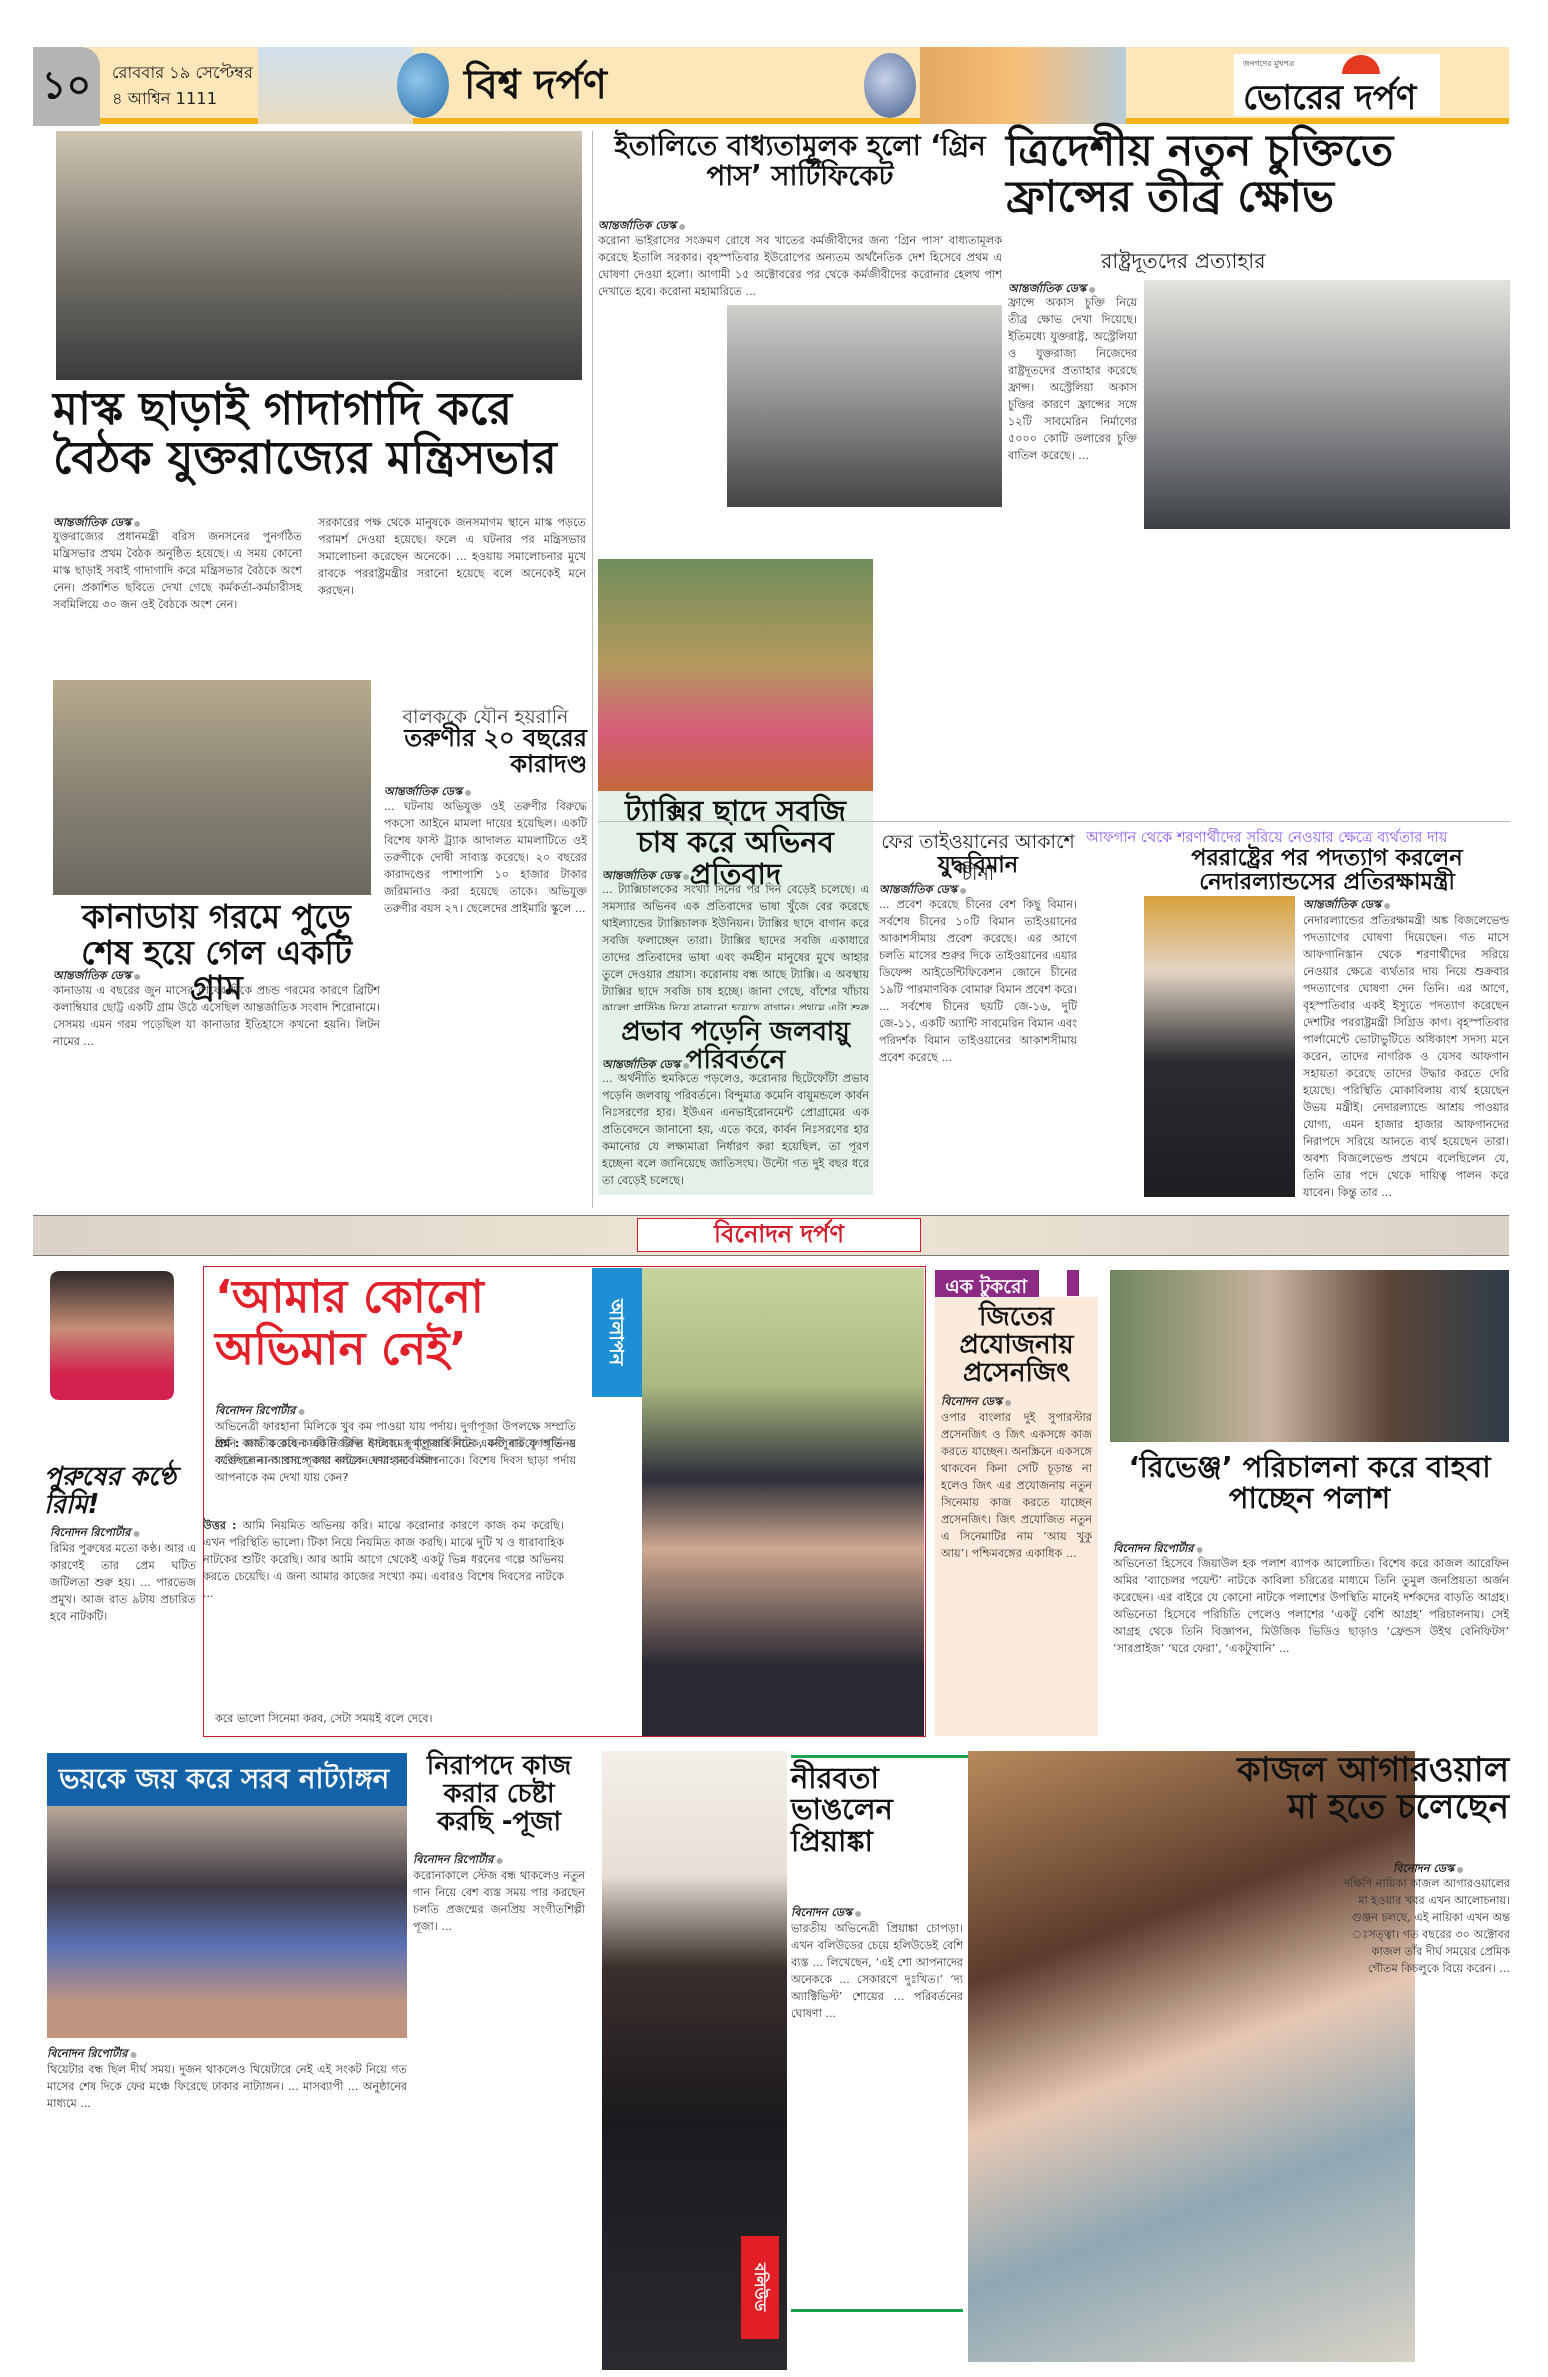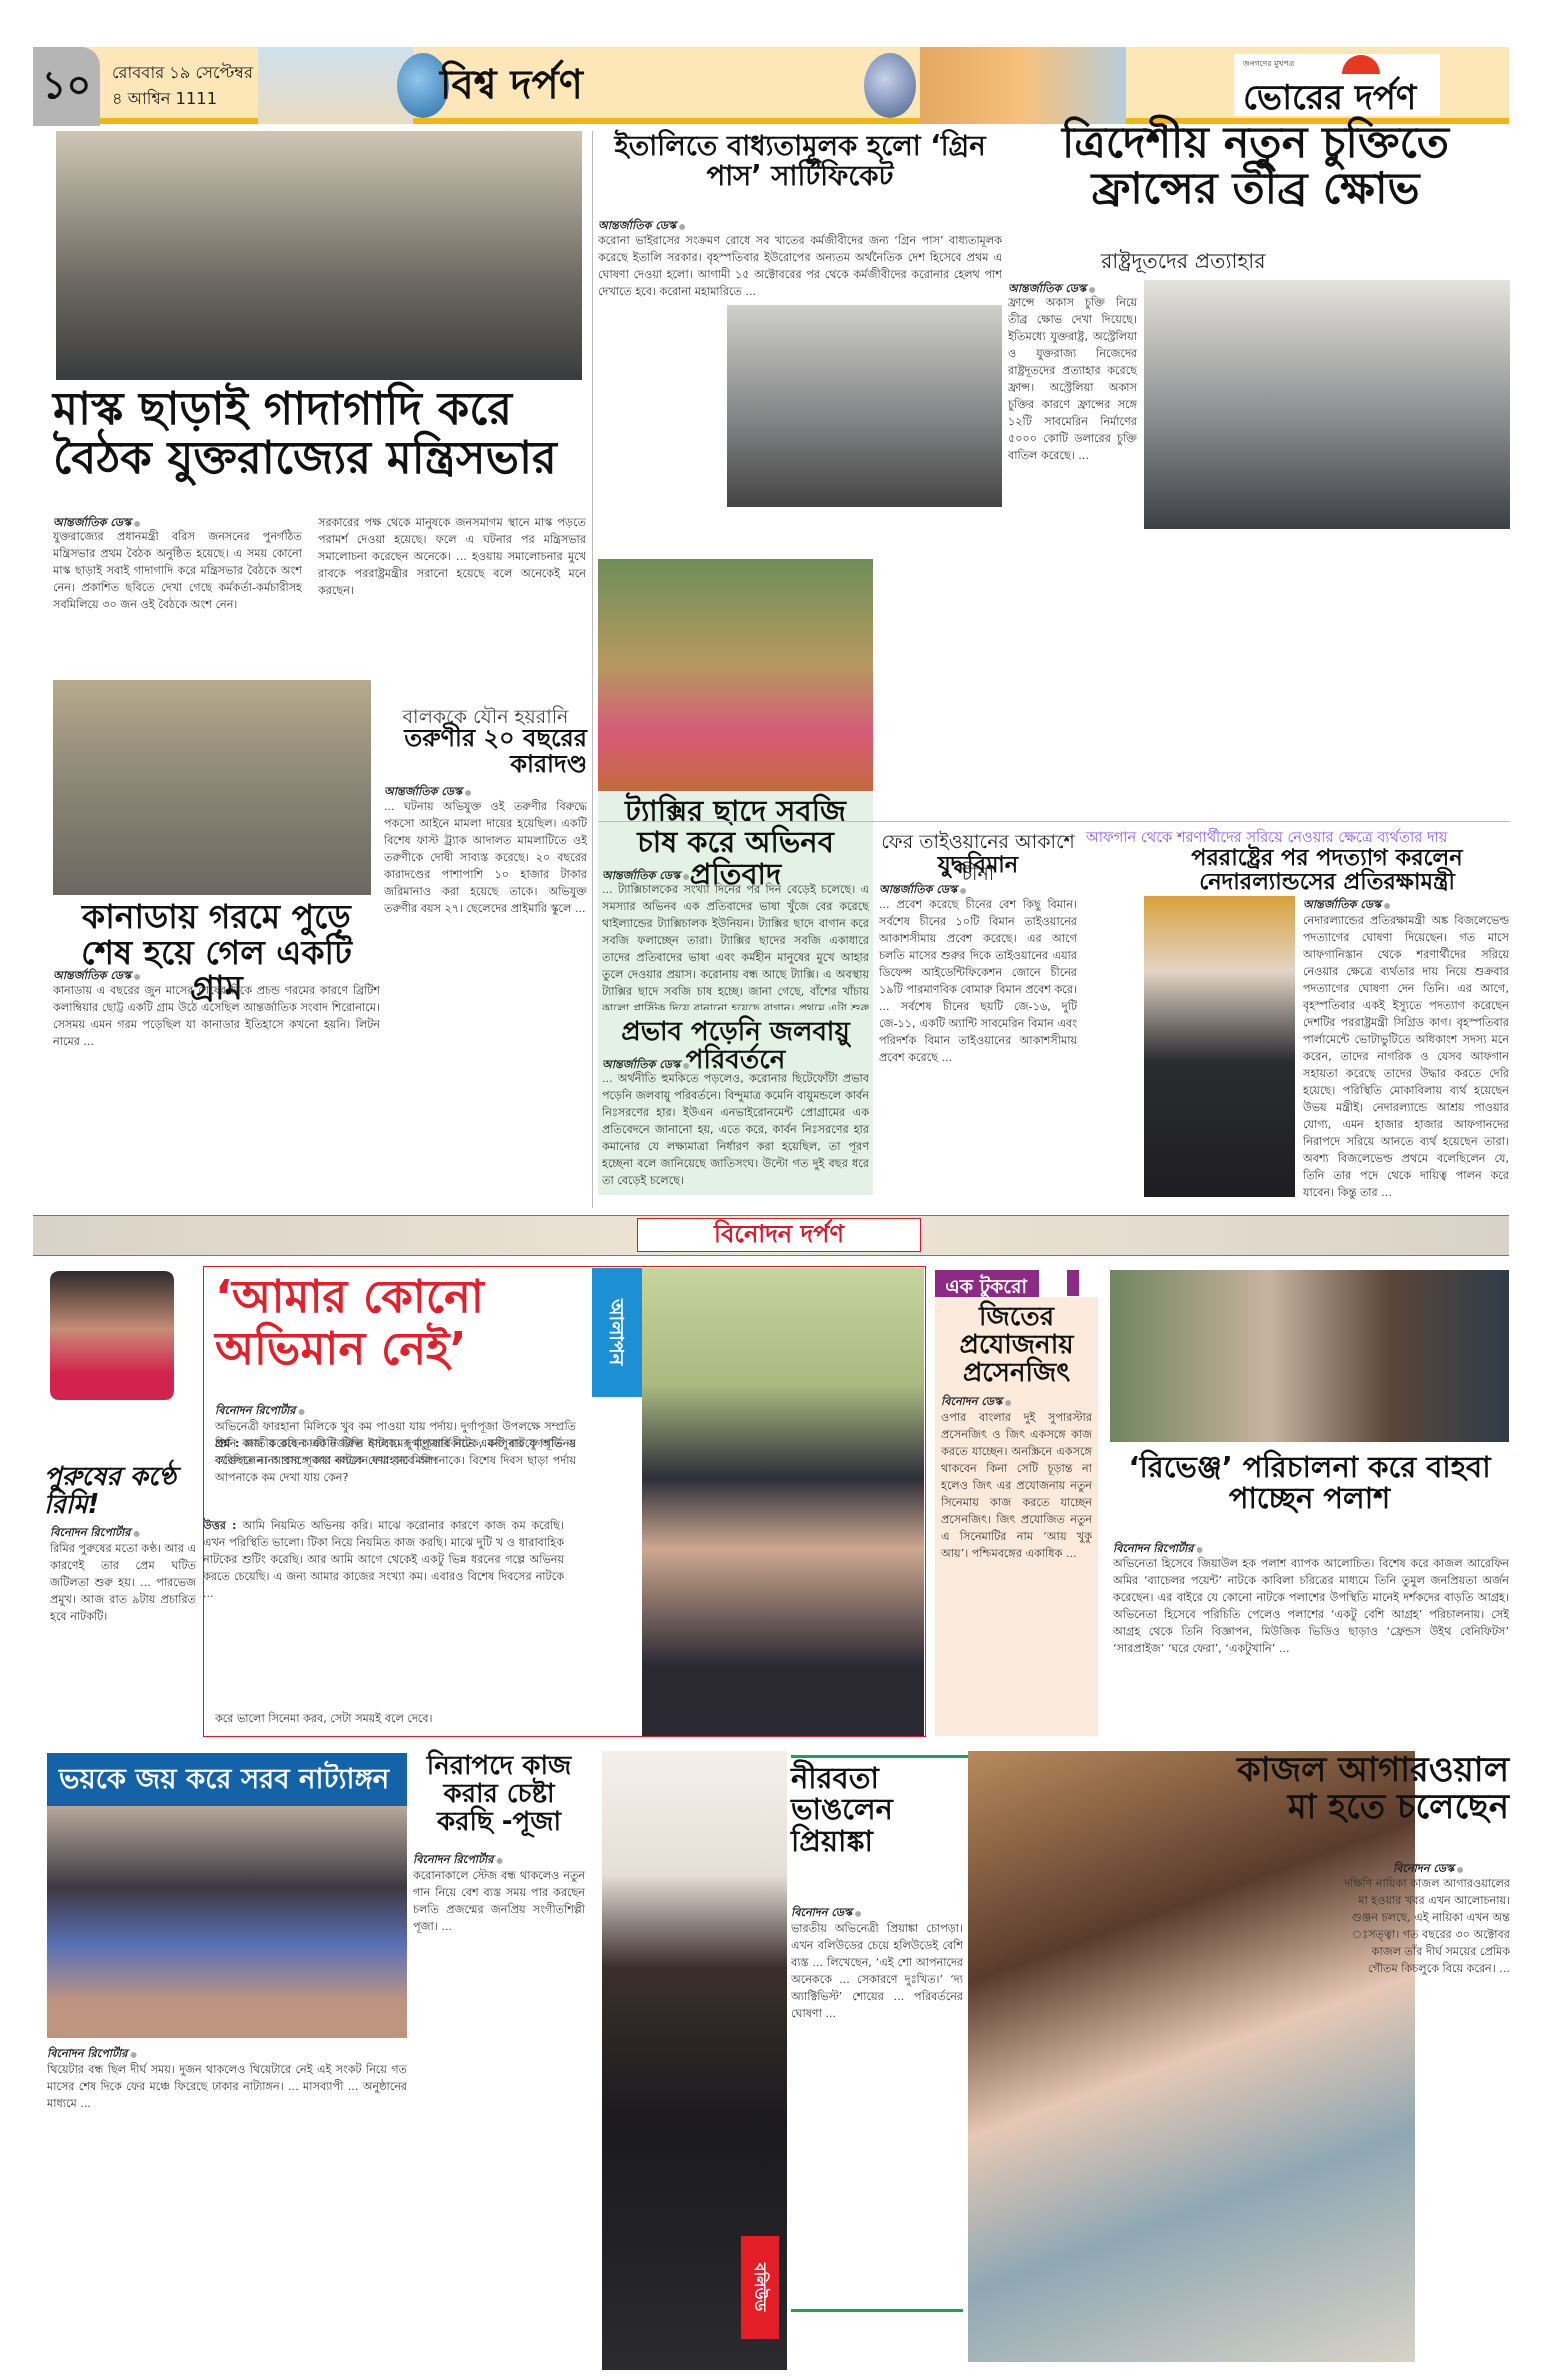--- a/index.html
+++ b/index.html
@@ -3,21 +3,21 @@
 <meta charset="utf-8">
 <style>
   * { box-sizing: border-box; margin: 0; padding: 0; }
   body { width: 1548px; height: 2377px; background: #fff; font-family: "DejaVu Sans", sans-serif; color: #222; position: relative; overflow: hidden; }
   .abs { position: absolute; }
   .masthead { left: 33px; top: 47px; width: 1476px; height: 77px; background: #fde7b8; border-bottom: 6.9px solid #f2b418; }
   .pageno { left: 33px; top: 47px; width: 67px; height: 79px; background: #b5b5b5; border-top-right-radius: 19px; display: flex; align-items: center; justify-content: center; font-size: 38px; font-weight: bold; color: #111; }
   .date { left: 112px; top: 60px; font-size: 16.3px; line-height: 26px; color: #222; }
   .banner-img { left: 249px; top: 47px; width: 215px; height: 77px; background: linear-gradient(180deg,#cfe0ee,#e9dcc0); }
   .globe { left: 397px; top: 53px; width: 52px; height: 65px; border-radius: 50%; background: radial-gradient(circle at 40% 40%,#8fc6ec,#2a6ea8); }
-  .section-title { left: 440px; top: 53px; font-size: 40px; font-weight: bold; color: #111; }
+  .section-title { left: 464px; top: 53px; font-size: 40px; font-weight: bold; color: #111; }
   .globe2 { left: 864px; top: 53px; width: 52px; height: 65px; border-radius: 50%; background: radial-gradient(circle at 40% 40%,#c8d2ea,#46608e); }
   .banner-img2 { left: 920px; top: 47px; width: 206px; height: 77px; background: linear-gradient(90deg,#e4a860,#f6c07c,#b8ccd8); }
   .logo-box { left: 1234px; top: 54px; width: 206px; height: 62px; background: #fff; }
   .logo-tag { left: 1243px; top: 57px; font-size: 7.7px; color: #333; }
   .logo-sun { left: 1342px; top: 55px; width: 38px; height: 19px; border-radius: 38px 38px 0 0; background: #e53a1f; }
   .logo-name { left: 1243px; top: 71px; font-size: 34px; font-weight: bold; color: #111; }
   .photo { background: #9aa3a8; }
   .headline { font-weight: bold; color: #111; line-height: 1.08; }
   .kicker { font-style: italic; font-weight: bold; font-size: 11.2px; color: #222; }
   .kicker::after { content: " ●"; color: #aaa; font-size: 7.7px; }
@@ -81,21 +81,21 @@
 
 <div class="abs photo" style="left:598px;top:559px;width:275px;height:232px;background:linear-gradient(180deg,#6f8d5a,#b59a5f 45%,#d65b78 75%,#c46a3b);"></div>
 <div class="abs green-box" style="left:598px;top:791px;width:275px;height:404px;"></div>
 <div class="abs headline" style="left:602px;top:796px;width:267px;font-size:29px;text-align:center;">ট্যাক্সির ছাদে সবজি চাষ করে অভিনব প্রতিবাদ</div>
 <div class="abs kicker" style="left:602px;top:867px;">আন্তর্জাতিক ডেস্ক</div>
 <div class="abs body" style="left:602px;top:881px;width:267px;height:129px;">... ট্যাক্সিচালকের সংখ্যা দিনের পর দিন বেড়েই চলেছে। এ সমস্যার অভিনব এক প্রতিবাদের ভাষা খুঁজে বের করেছে থাইল্যান্ডের ট্যাক্সিচালক ইউনিয়ন। ট্যাক্সির ছাদে বাগান করে সবজি ফলাচ্ছেন তারা। ট্যাক্সির ছাদের সবজি একাধারে তাদের প্রতিবাদের ভাষা এবং কর্মহীন মানুষের মুখে আহার তুলে দেওয়ার প্রয়াস। করোনায় বন্ধ আছে ট্যাক্সি। এ অবস্থায় ট্যাক্সির ছাদে সবজি চাষ হচ্ছে। জানা গেছে, বাঁশের খাঁচায় কালো প্লাস্টিক দিয়ে বানানো হয়েছে বাগান। প্রথমে এটা শুরু করেন দুটি ট্যাক্সিচালক ইউনিয়নের সদস্যরা। পরে তা অন্যদের পছন্দ হয়েছে।</div>
 <div class="abs headline" style="left:602px;top:1017px;width:267px;font-size:26px;text-align:center;">প্রভাব পড়েনি জলবায়ু পরিবর্তনে</div>
 <div class="abs kicker" style="left:602px;top:1056px;">আন্তর্জাতিক ডেস্ক</div>
 <div class="abs body" style="left:602px;top:1070px;width:267px;height:120px;">... অর্থনীতি হুমকিতে পড়লেও, করোনার ছিটেফোঁটা প্রভাব পড়েনি জলবায়ু পরিবর্তনে। বিন্দুমাত্র কমেনি বায়ুমন্ডলে কার্বন নিঃসরণের হার। ইউএন এনভাইরোনমেন্ট প্রোগ্রামের এক প্রতিবেদনে জানানো হয়, এতে করে, কার্বন নিঃসরণের হার কমানোর যে লক্ষ্যমাত্রা নির্ধারণ করা হয়েছিল, তা পূরণ হচ্ছেনা বলে জানিয়েছে জাতিসংঘ। উল্টো গত দুই বছর ধরে তা বেড়েই চলেছে।</div>
 
-<div class="abs headline" style="left:1006px;top:119px;width:499px;font-size:43px;text-align:center;">ত্রিদেশীয় নতুন চুক্তিতে ফ্রান্সের তীব্র ক্ষোভ</div>
+<div class="abs headline" style="left:1006px;top:127px;width:499px;font-size:43px;text-align:left;">ত্রিদেশীয় নতুন চুক্তিতে ফ্রান্সের তীব্র ক্ষোভ</div>
 <div class="abs" style="left:1101px;top:246px;font-size:20.6px;color:#222;">রাষ্ট্রদূতদের প্রত্যাহার</div>
 <div class="abs kicker" style="left:1008px;top:280px;">আন্তর্জাতিক ডেস্ক</div>
 <div class="abs body" style="left:1008px;top:294px;width:129px;height:516px;">ফ্রান্সে অকাস চুক্তি নিয়ে তীব্র ক্ষোভ দেখা দিয়েছে। ইতিমধ্যে যুক্তরাষ্ট্র, অস্ট্রেলিয়া ও যুক্তরাজ্য নিজেদের রাষ্ট্রদূতদের প্রত্যাহার করেছে ফ্রান্স। অস্ট্রেলিয়া অকাস চুক্তির কারণে ফ্রান্সের সঙ্গে ১২টি সাবমেরিন নির্মাণের ৫০০০ কোটি ডলারের চুক্তি বাতিল করেছে। ...</div>
 <div class="abs photo" style="left:1144px;top:280px;width:366px;height:249px;background:linear-gradient(180deg,#e4e2dc,#8c8e90 55%,#3c3f44);"></div>
 <div class="abs body" style="left:1144px;top:533px;width:366px;height:284px;"></div>
 
 <div class="abs rule-h" style="left:598px;top:821px;width:912px;"></div>
 
 <div class="abs" style="left:879px;top:827px;width:198px;font-size:19px;text-align:center;color:#222;">ফের তাইওয়ানের আকাশে চীনা</div>
 <div class="abs headline" style="left:879px;top:852px;width:198px;font-size:22.4px;text-align:center;">যুদ্ধবিমান</div>

